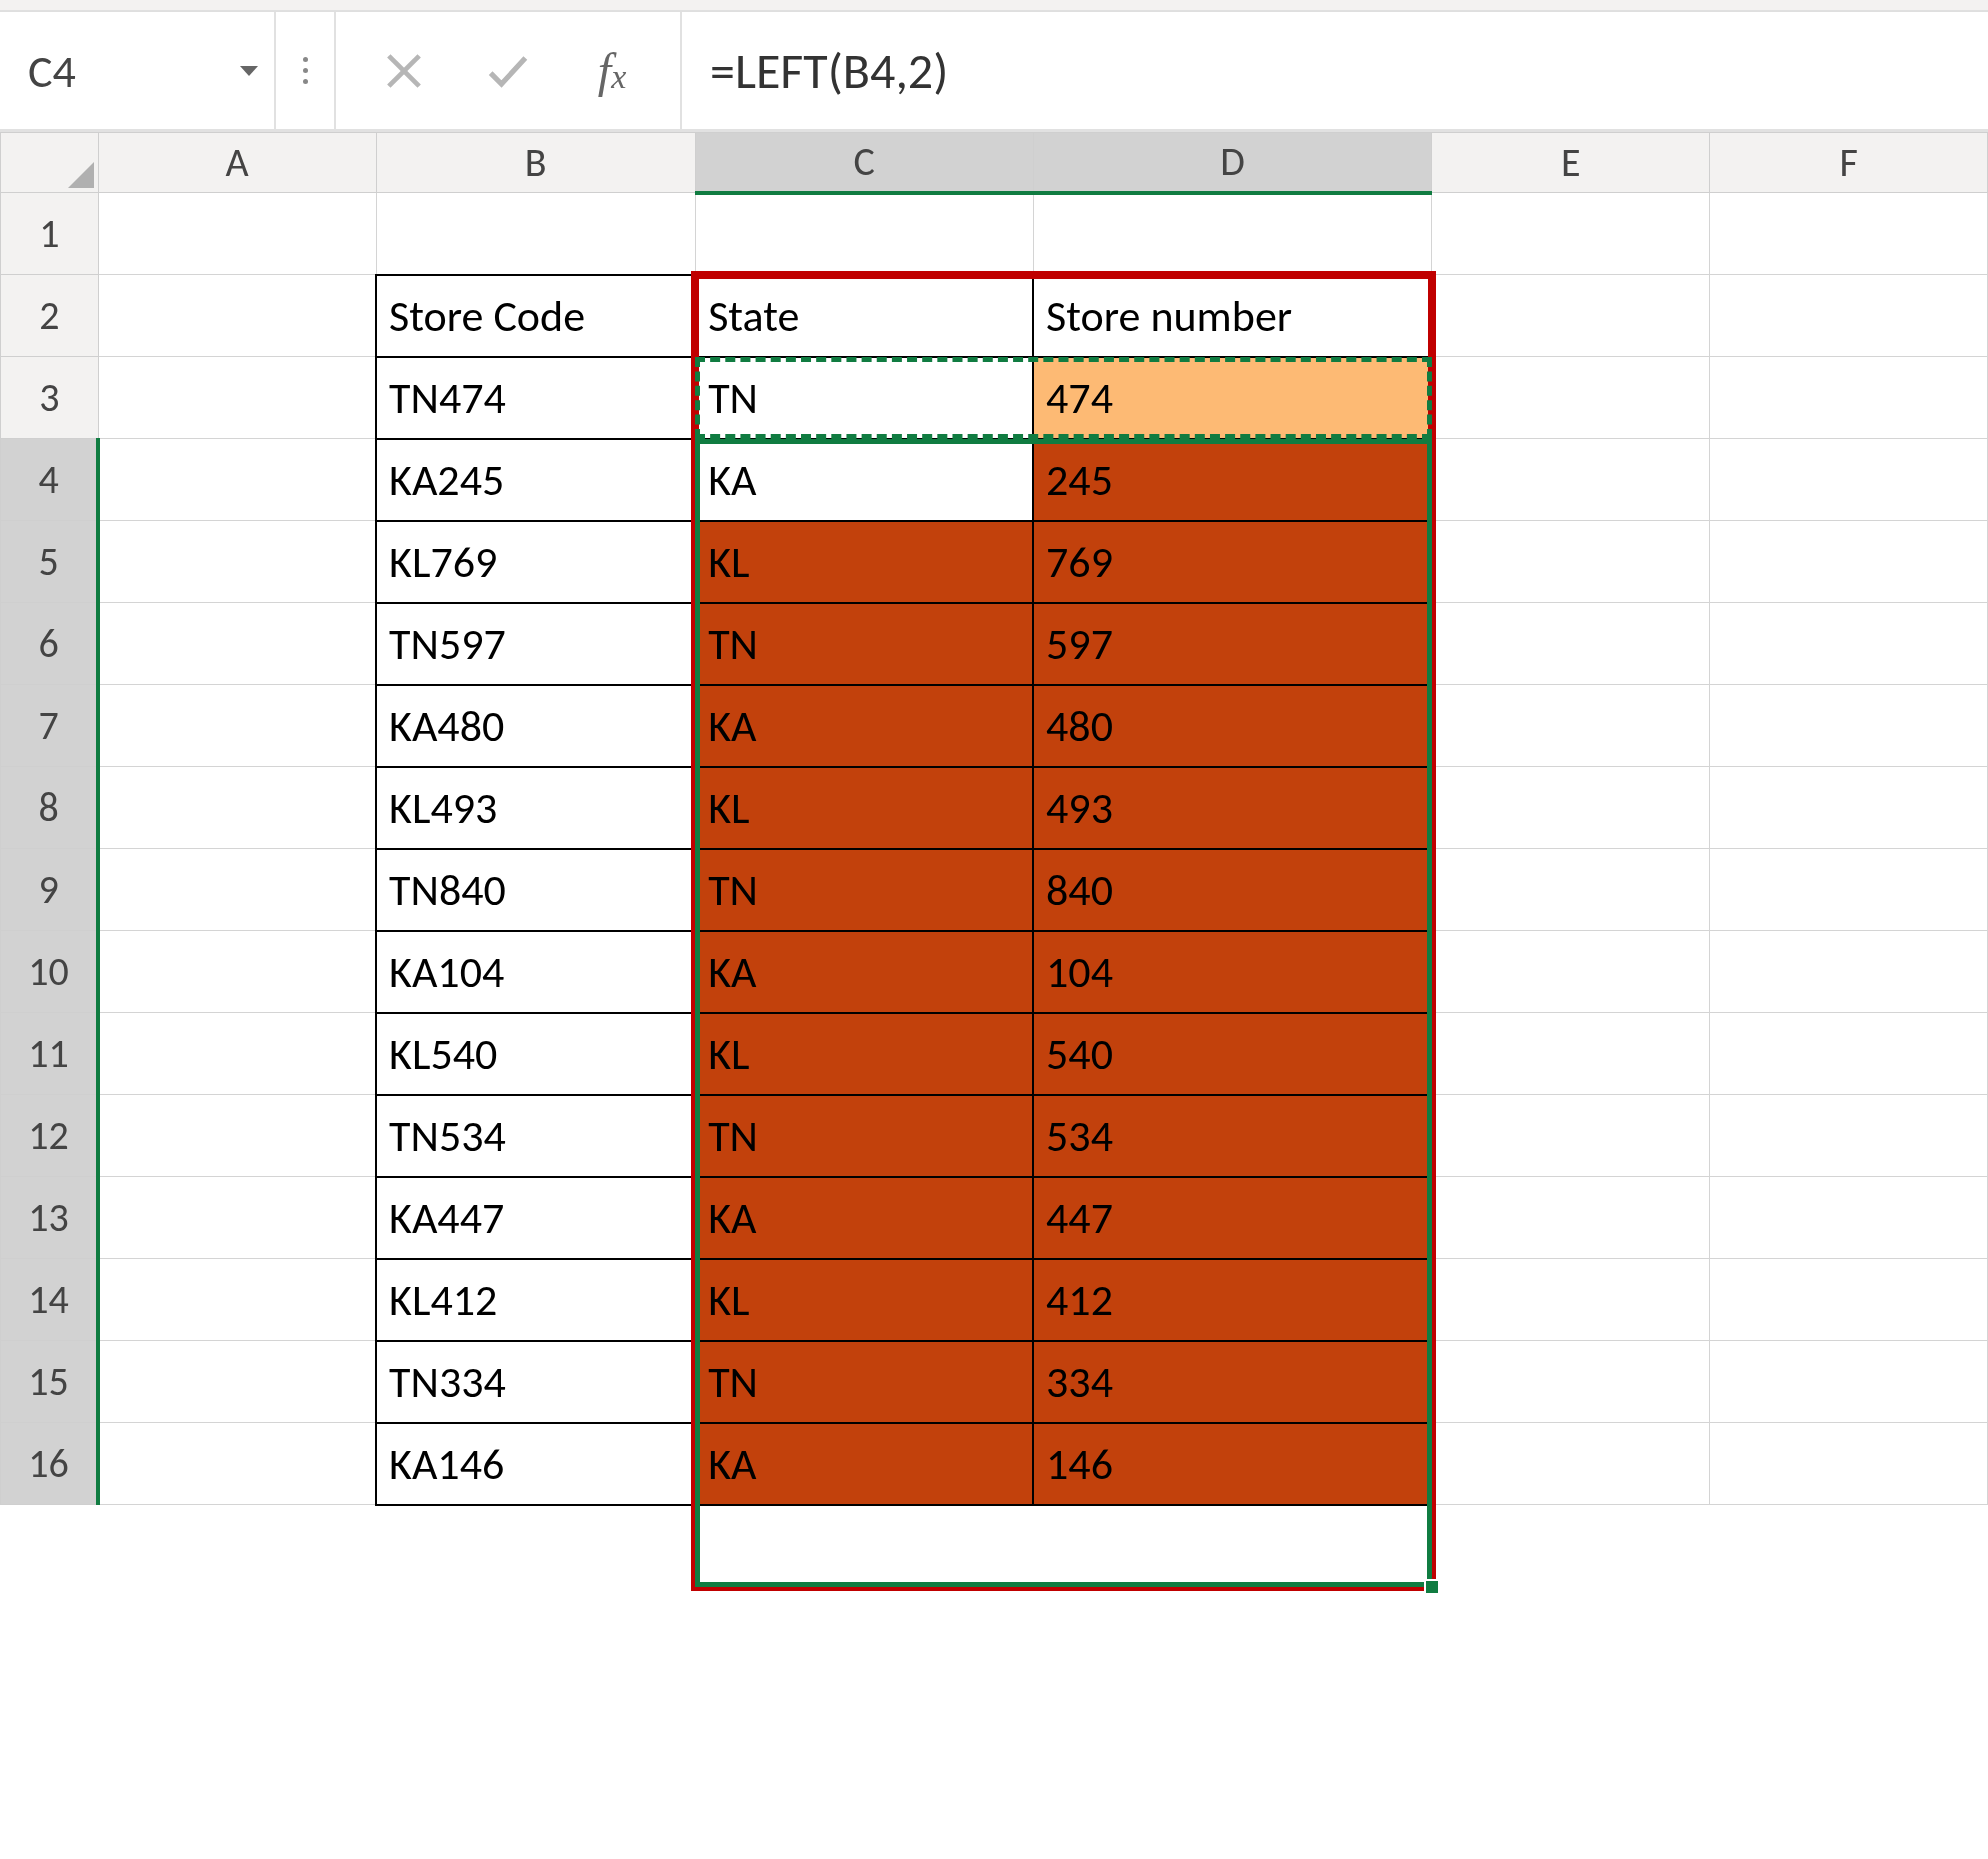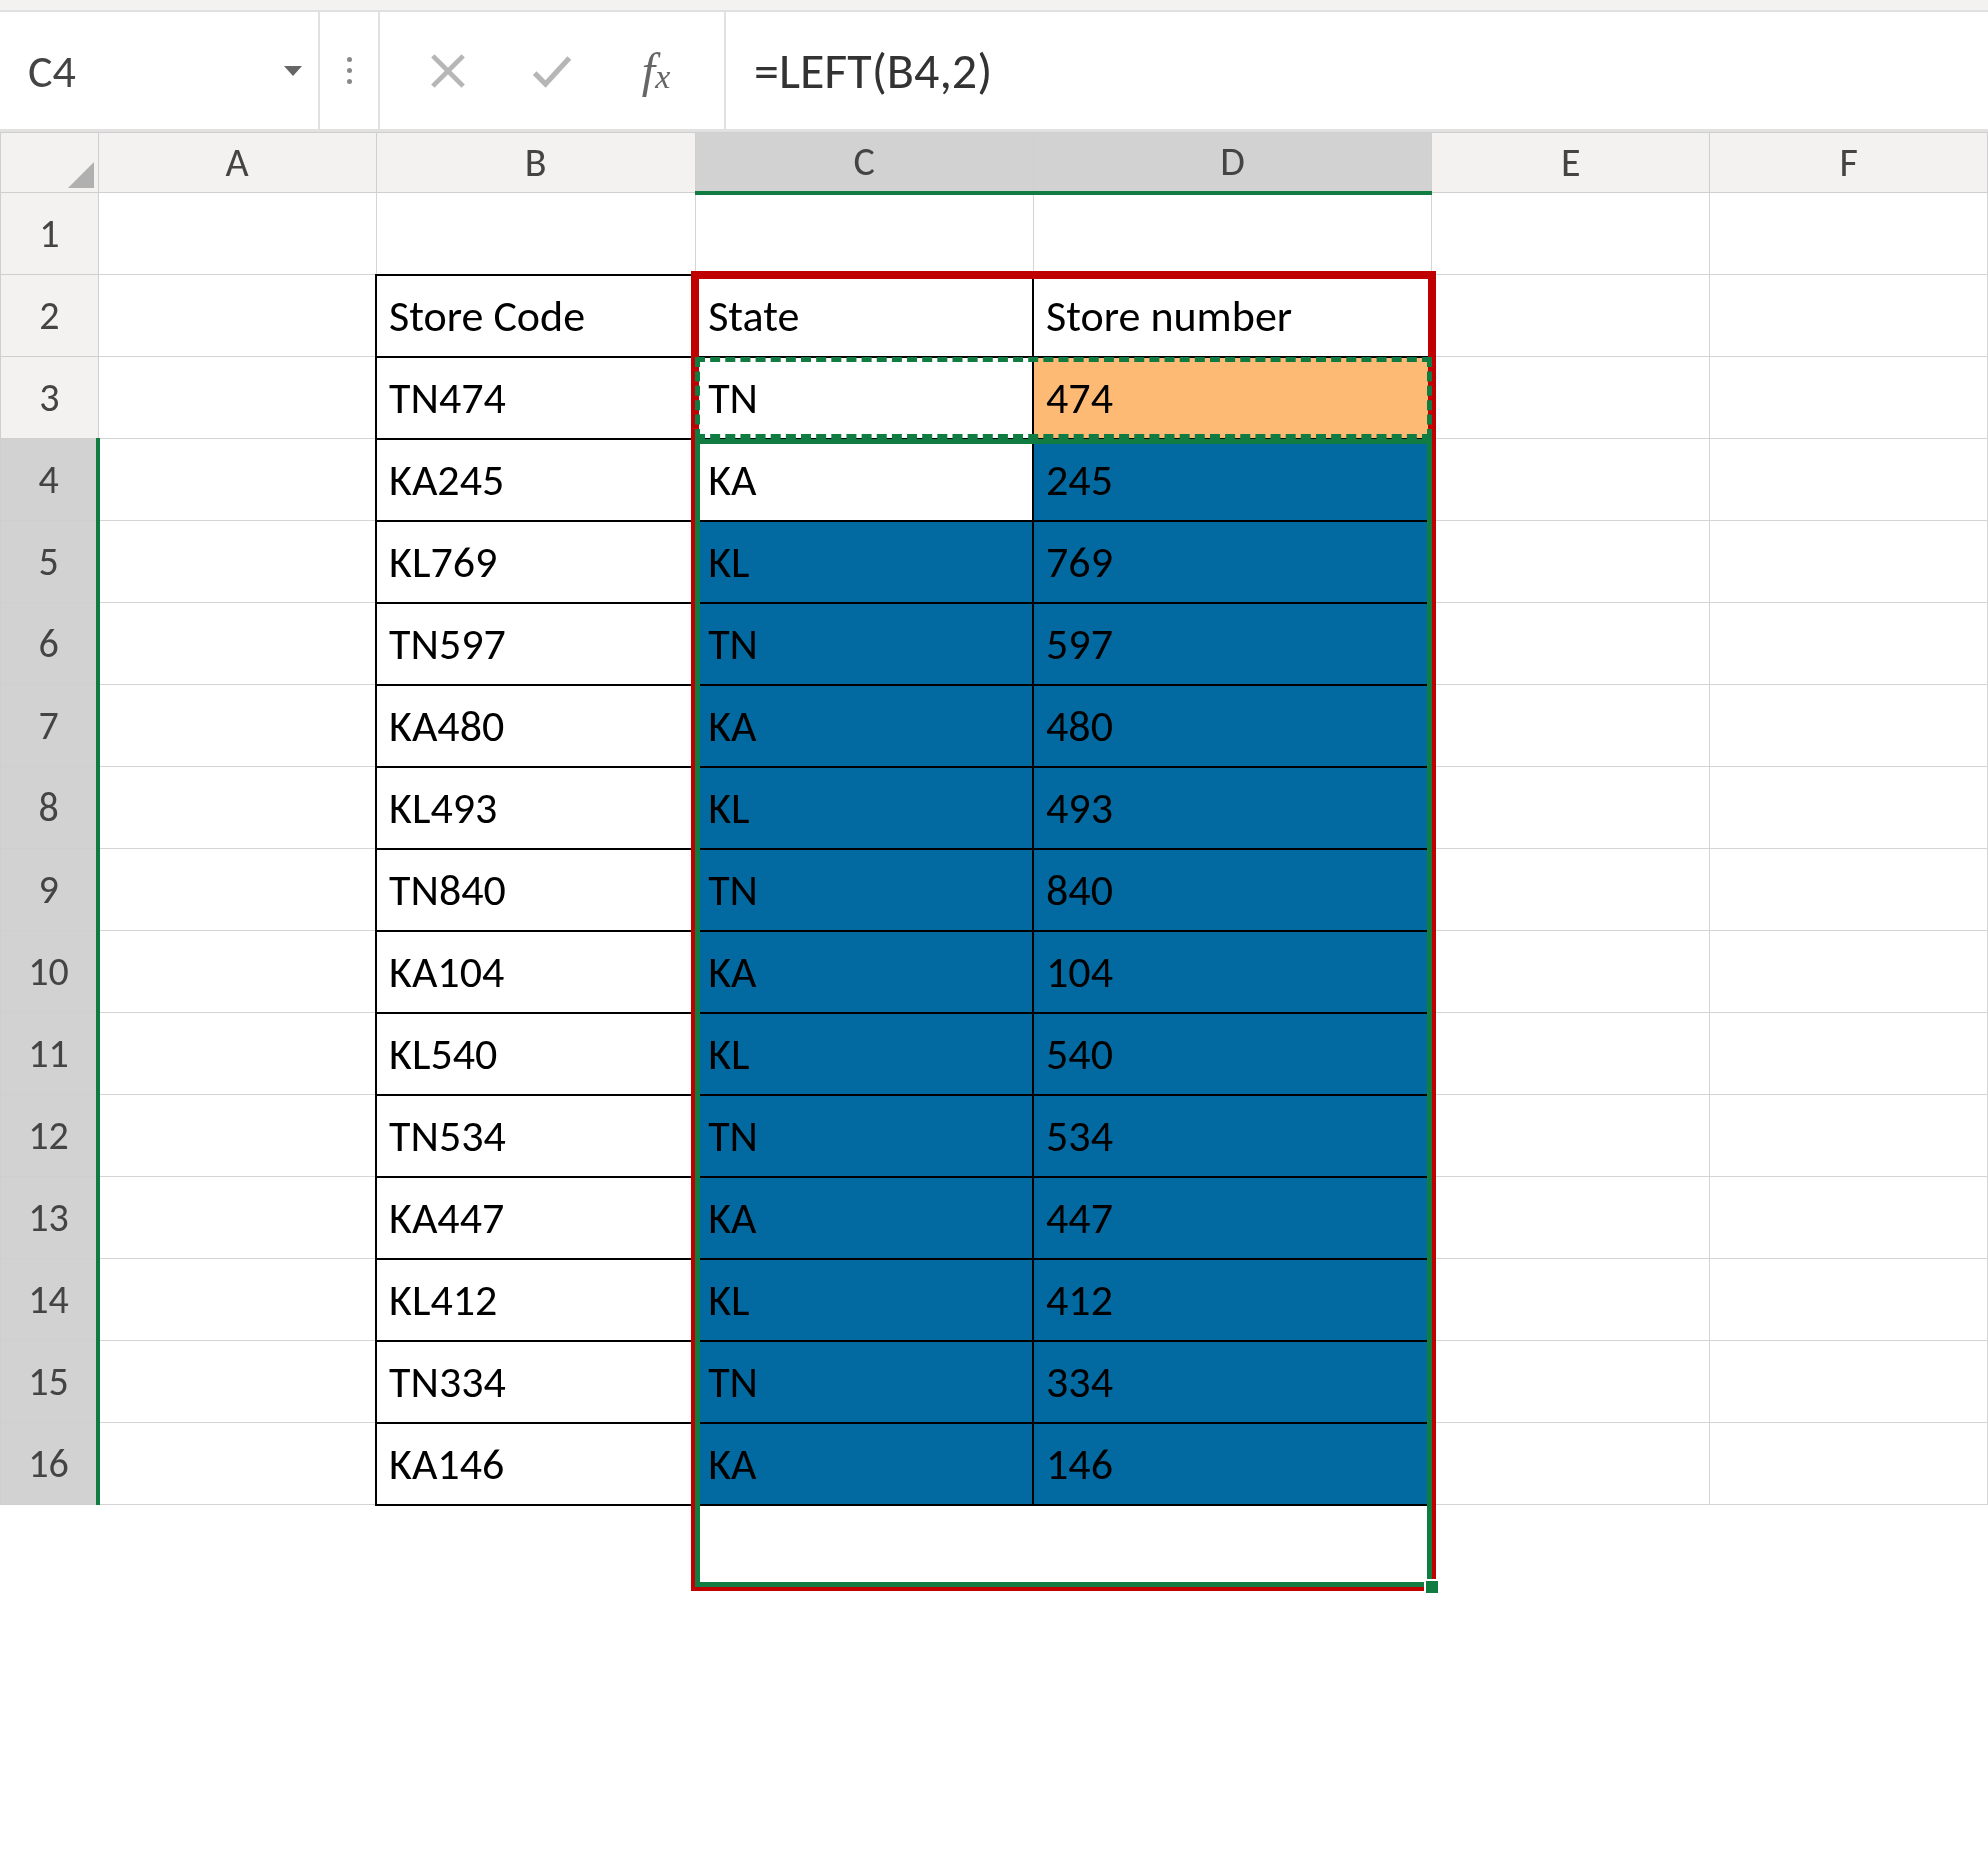--- a/index.html
+++ b/index.html
@@ -25,21 +25,21 @@
   }
   .formula-bar {
     display: flex;
     align-items: stretch;
     height: 120px;
     background: #ffffff;
     border-bottom: 3px solid #e1e1e1;
     box-shadow: 0 3px 5px rgba(0,0,0,0.08);
   }
   .name-box {
-    width: 320px;
+    width: 276px;
     display: flex;
     align-items: center;
     padding: 0 18px 0 28px;
     font-size: 46px;
     color: #444;
     border-right: 2px solid #e1e1e1;
     background: #ffffff;
     position: relative;
   }
   .name-box .drop-arrow {
@@ -144,21 +144,21 @@
     background: #d2d2d2 !important;
     border-right: 4px solid #107c41 !important;
   }
 
   
   td.dat {
     border: 2px solid #000;
   }
   
   td.sel {
-    background: #0369a1;
+    background: #c2410c;
   }
   
   td.active {
     background: #ffffff !important;
   }
 
   
   .overlay {
     position: absolute;
     pointer-events: none;

